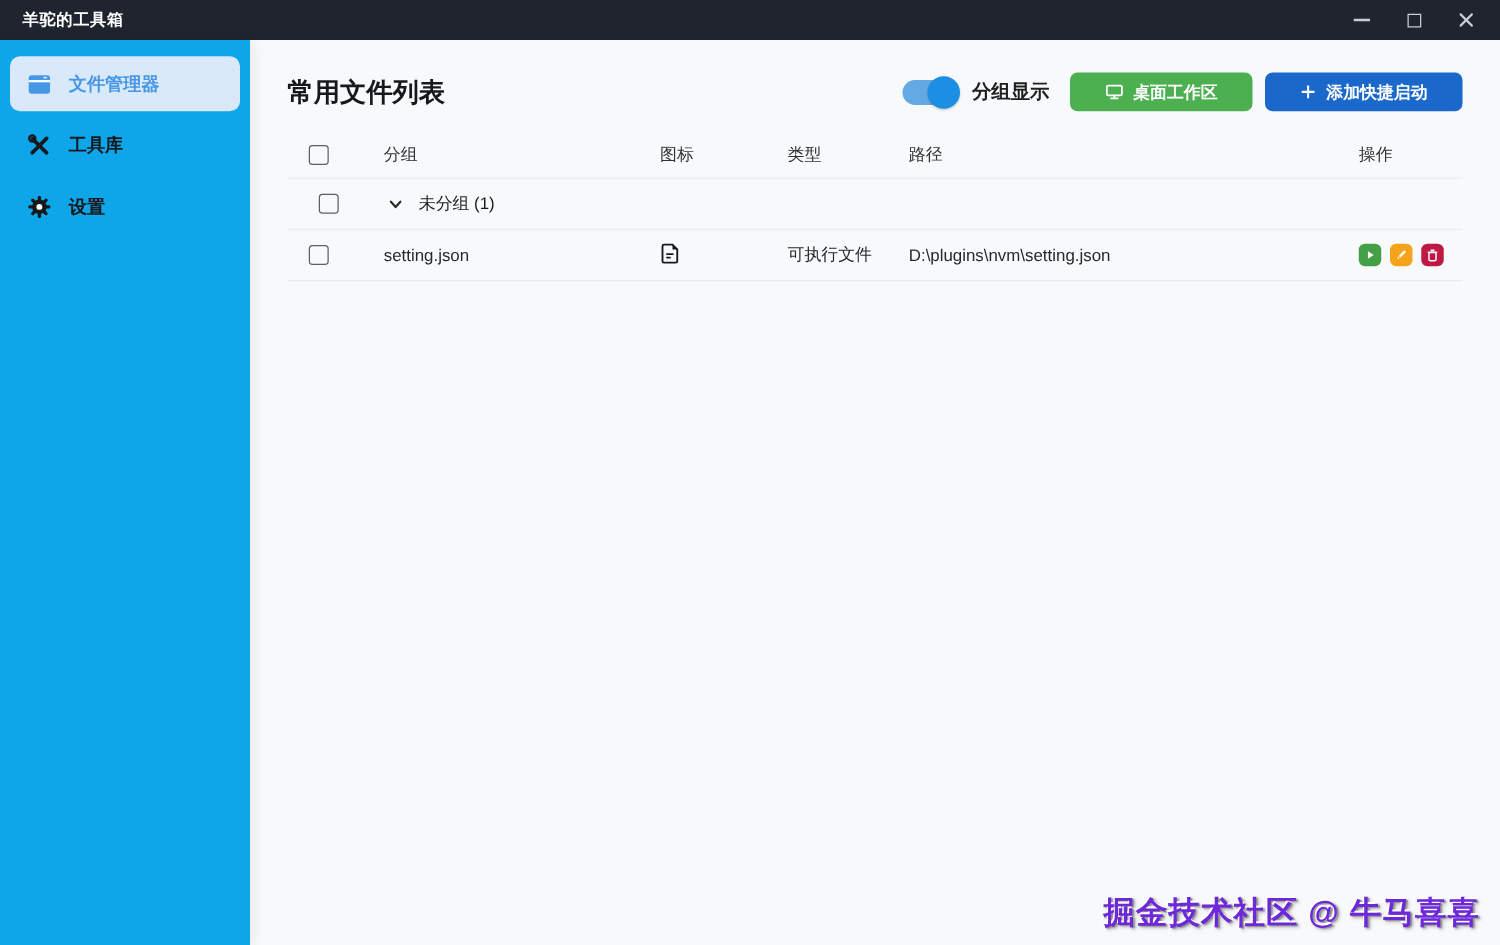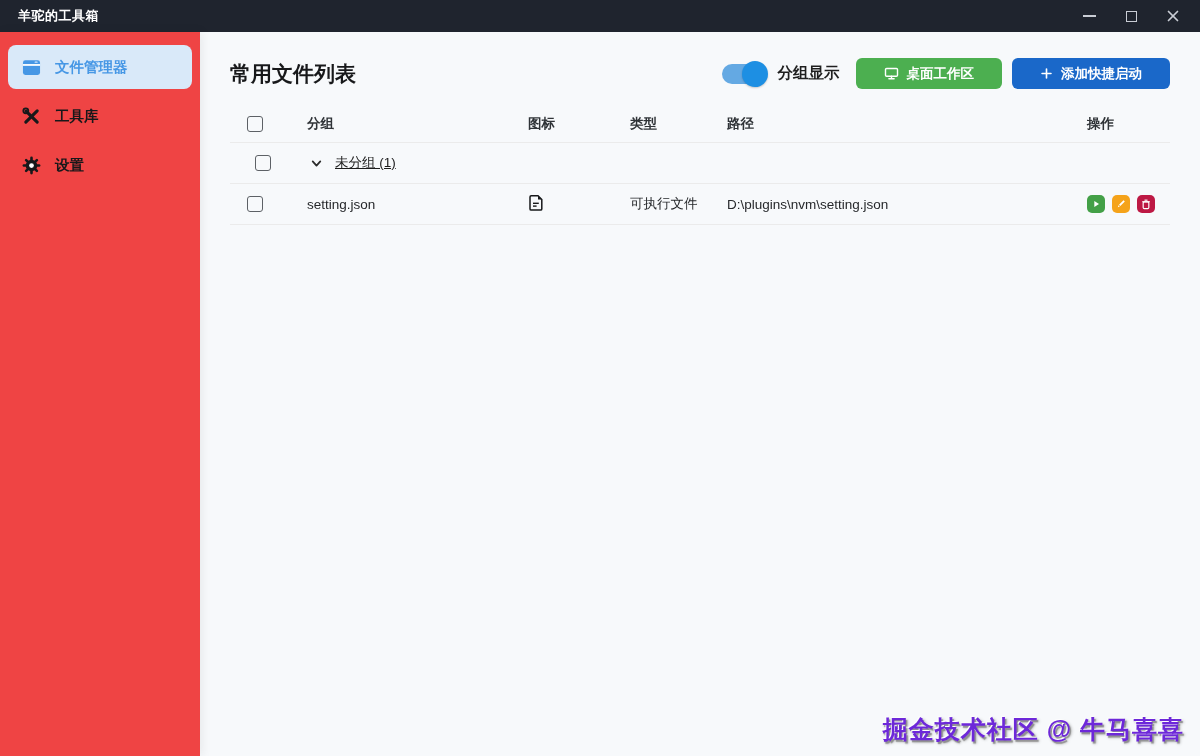--- a/index.html
+++ b/index.html
@@ -15,21 +15,21 @@
     justify-content:space-between;color:#fff;
   }
   .titlebar-title{font-size:13px;font-weight:700;padding-left:18px;letter-spacing:.5px;}
   .win-controls{display:flex;align-items:center;height:100%;padding-right:6px;}
   .win-btn{width:42px;height:100%;display:flex;align-items:center;justify-content:center;cursor:pointer;}
   .min-glyph{display:block;width:13px;height:2px;background:#c9cdd5;}
   .max-glyph{display:block;width:11px;height:11px;border:1.6px solid #c9cdd5;box-sizing:border-box;}
   
   .app-body{display:flex;height:724px;}
   .sidebar{
-    width:200px;background:#ef4444;box-shadow:2px 0 10px rgba(0,0,0,0.07);
+    width:200px;background:#0ea5e9;box-shadow:2px 0 10px rgba(0,0,0,0.07);
     position:relative;z-index:2;padding-top:8px;box-sizing:border-box;flex-shrink:0;
   }
   .side-item{
     height:44px;margin:5px 8px;border-radius:8px;display:flex;align-items:center;
     padding-left:14px;gap:14px;cursor:pointer;
   }
   .side-item .side-label{font-size:14.5px;font-weight:700;color:#17181a;}
   .side-item.active{background:#d9e9f9;}
   .side-item.active .side-label{color:#4697e5;}
   .side-icon{width:19px;height:19px;display:flex;align-items:center;justify-content:center;}
@@ -50,33 +50,33 @@
   .btn-green{background:#4caf50;}
   .btn-blue{background:#1a68c9;}
   .btn .btn-icon{display:flex;align-items:center;justify-content:center;}
   
   .table{width:940px;}
   .trow{
     display:grid;grid-template-columns:77px 221px 102px 97px 360px 1fr;
     align-items:center;border-bottom:1px solid #ebebeb;
   }
   .thead{height:37px;}
-  .thead .cell{font-size:13.5px;font-weight:700;color:#2f3337;}
+  .thead .cell{font-size:13.5px;font-weight:400;color:#2f3337;}
   .drow{height:40px;}
   .drow .cell{font-size:13.5px;color:#26282b;}
   .cell{display:flex;align-items:center;}
   .c-check{padding-left:17px;box-sizing:border-box;}
   .c-check.indent{padding-left:25px;}
   .checkbox{
     width:14px;height:14px;border:1.6px solid #5d6166;border-radius:3px;
     background:transparent;display:inline-block;cursor:pointer;
   }
   .group-cell{gap:12px;}
   .chevron{display:flex;align-items:center;margin-left:3px;cursor:pointer;}
-  .group-label{font-weight:500;color:#1c1c1c;text-decoration:underline;}
+  .group-label{font-weight:500;color:#1c1c1c;}
   .file-icon-wrap{display:flex;align-items:center;}
   .actions{display:flex;align-items:center;gap:7px;}
   .action-btn{
     width:18px;height:18px;border-radius:5px;display:flex;align-items:center;
     justify-content:center;cursor:pointer;
   }
   .act-play{background:#43a047;}
   .act-edit{background:#f5a31a;}
   .act-del{background:#bd1944;}
   

